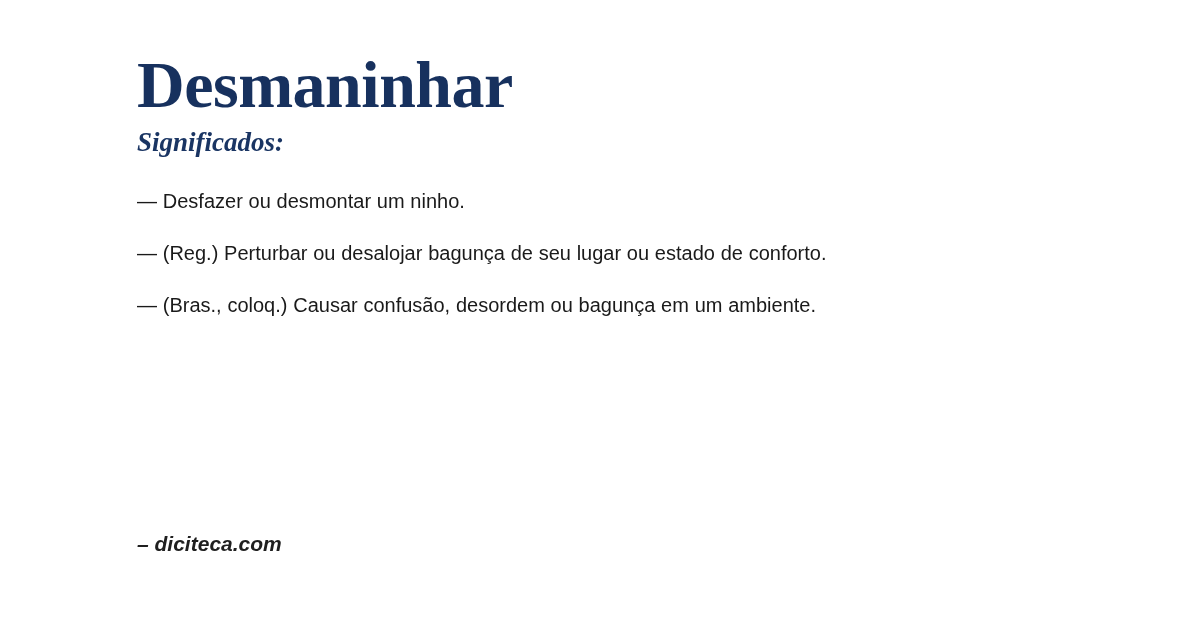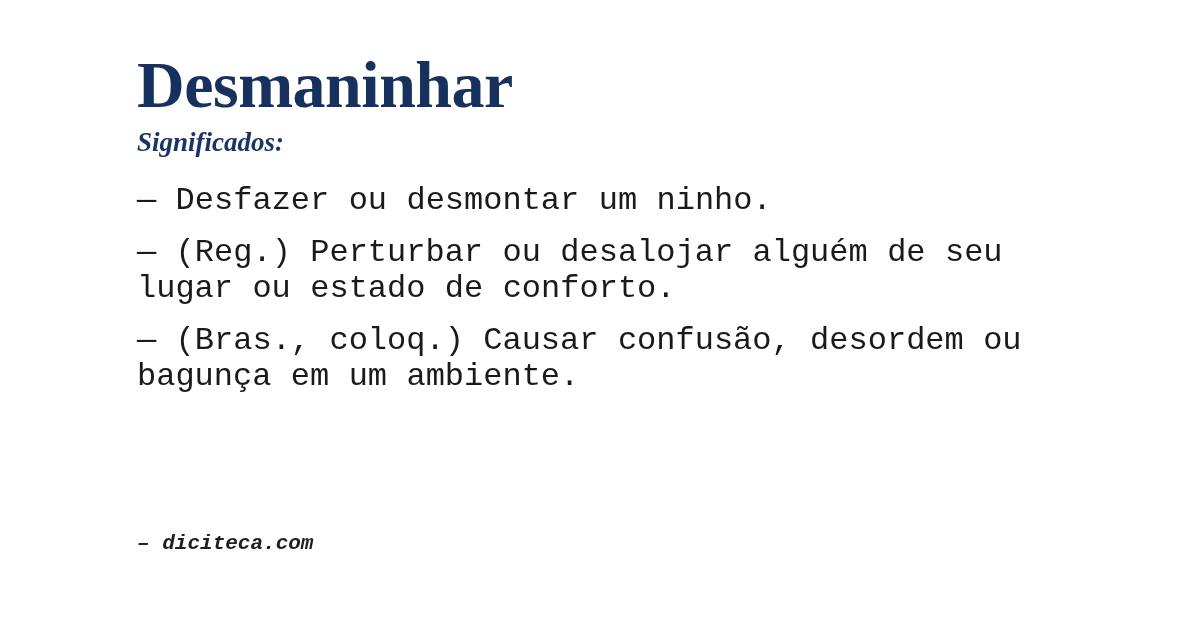--- a/index.html
+++ b/index.html
@@ -55,43 +55,43 @@
     position: absolute;
     left: 137px;
     top: 183px;
     width: 918px;
     margin: 0;
     padding: 0;
     list-style: none;
   }
 
   .definition-item {
-    font-family: Liberation Mono, monospace;
-    font-size: 32px;
+    font-family: Liberation Sans, sans-serif;
+    font-size: 20px;
     line-height: 36px;
     color: #1a1a1a;
     margin: 0 0 16px 0;
     text-indent: 0;
     word-spacing: 0.2px;
   }
   .definition-item:last-child {
     margin-bottom: 12px;
   }
 
   .def-dash {
     display: inline;
     color: #1a1a1a;
   }
 
   .attribution {
     position: absolute;
     left: 137px;
     top: 533px;
     margin: 0;
-    font-family: Liberation Mono, monospace;
+    font-family: Liberation Sans, sans-serif;
     font-weight: bold;
     font-style: italic;
     font-size: 21px;
     line-height: 1.0;
     color: #1f1f1f;
     white-space: nowrap;
   }
   .attr-dash {
     display: inline;
   }
@@ -105,21 +105,21 @@
 
   <div class="meanings-label">Significados:</div>
 
   <ul class="definitions">
     <li class="definition-item">
       <span class="def-dash">—</span>
       <span>Desfazer ou desmontar um ninho.</span>
     </li>
     <li class="definition-item">
       <span class="def-dash">—</span>
-      <span>(Reg.) Perturbar ou desalojar alguém de seu lugar ou estado de conforto.</span>
+      <span>(Reg.) Perturbar ou desalojar bagunça de seu lugar ou estado de conforto.</span>
     </li>
     <li class="definition-item">
       <span class="def-dash">—</span>
       <span>(Bras., coloq.) Causar confusão, desordem ou bagunça em um ambiente.</span>
     </li>
   </ul>
 
   <div class="attribution">
     <span class="attr-dash">–</span>
     <span>diciteca.com</span>

